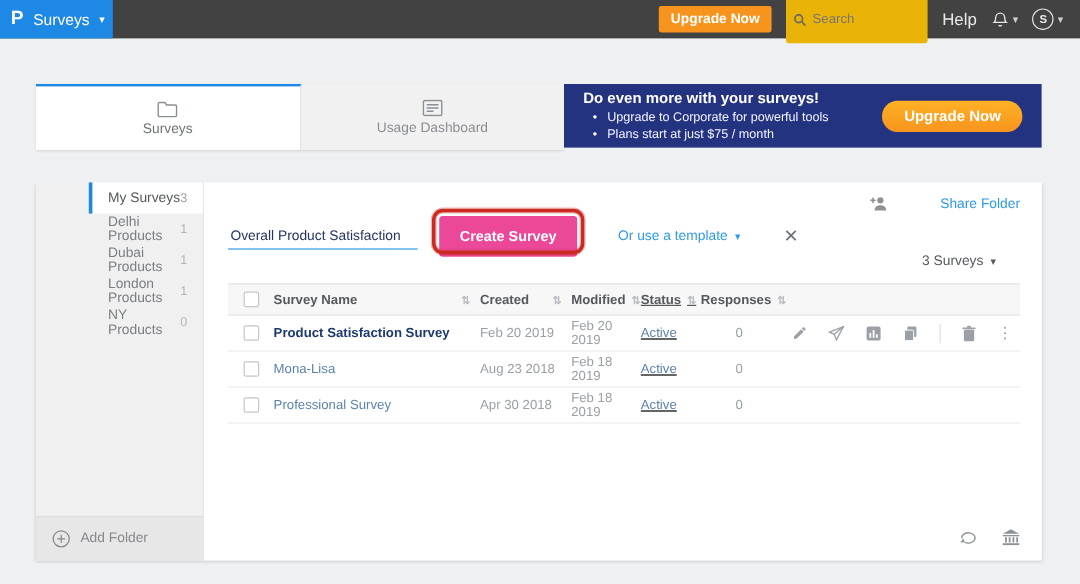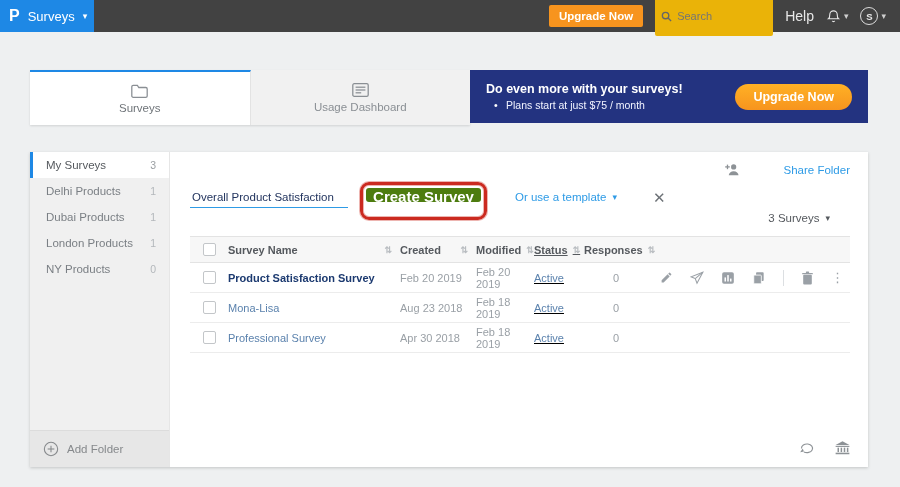--- a/index.html
+++ b/index.html
@@ -36,36 +36,36 @@
   .banner-list { list-style:none; }
   .banner-list li { font-size:10.5px; color:#f2f4ff; padding-left:20px; position:relative; line-height:14px; }
   .banner-list li::before { content:"•"; position:absolute; left:8px; color:#fff; }
   .btn-upgrade-banner { margin-left:auto; background:linear-gradient(#ffb125,#f7941e); color:#fff; font-weight:bold; font-size:12.5px; border:none; border-radius:14px; padding:6px 18px; cursor:pointer; }
 
   
   .card { position:absolute; left:30px; top:152px; width:838px; height:315px; background:#fff; box-shadow:0 1px 3px rgba(0,0,0,.18); display:flex; }
 
   
   .sidebar { width:140px; background:#f0f0f0; display:flex; flex-direction:column; border-right:1px solid #e6e6e6; }
-  .folder-item { height:26px; display:flex; align-items:center; padding:0 13px; font-size:11.5px; color:#7a7f84; cursor:pointer; border-left:3px solid transparent; }
+  .folder-item { height:26px; display:flex; align-items:center; padding:0 13px; font-size:11.5px; color:#7a7f84; cursor:pointer; border-left:3px solid transparent;margin-left:44px; }
   .folder-item.active { background:#fff; border-left-color:#1e88e5; color:#55595e; }
   .folder-count { margin-left:auto; font-size:10.5px; color:#b3b7bb; }
   .folder-item.active .folder-count { color:#9a9ea2; }
   .sidebar-spacer { flex:1; }
   .add-folder { height:37px; background:#e7e7e7; border-top:1px solid #dcdcdc; display:flex; align-items:center; gap:8px; padding:0 13px; font-size:11.5px; color:#86898c; cursor:pointer; }
 
   
   .main { flex:1; position:relative; background:#fff; }
   .share-folder { position:absolute; top:11px; right:18px; display:flex; align-items:center; gap:7px; cursor:pointer; }
   .share-folder span.sf-label { color:#2e9be6; font-size:11.5px;padding-left:36px; }
 
   .create-row { position:absolute; top:30px; left:20px; right:18px; height:30px; display:flex; align-items:center; }
   .create-input { width:158px; border:none; border-bottom:1px solid #2e9be6; outline:none; font-size:11.5px; color:#23355f; padding:4px 2px; font-family:"Liberation Sans",sans-serif; background:transparent; }
   .create-btn-wrap { position:relative; margin-left:18px; }
-  .btn-create { background:#4d7c0f; color:#fff; font-size:15px; font-weight:bold; border:none; border-radius:3px; width:115px; height:14px; cursor:pointer; }
+  .btn-create { background:#ec4899; color:#fff; font-size:12px; font-weight:bold; border:none; border-radius:3px; width:115px; height:34px; cursor:pointer; }
   .annotation-ring { position:absolute; left:-6px; top:-6px; width:127px; height:38px; border:3px solid #cb2a20; border-radius:9px; pointer-events:none; box-shadow:0 0 0 1px rgba(203,42,32,.35), inset 0 0 0 1px rgba(203,42,32,.35); }
   .template-link { margin-left:34px; display:flex; align-items:center; gap:6px; color:#2e9be6; font-size:11.5px; cursor:pointer; }
   .close-x { margin-left:36px; color:#6d7277; font-size:15px; cursor:pointer; line-height:1; }
 
   .count-row { position:absolute; top:60px; right:38px; display:flex; align-items:center; gap:6px; font-size:11.5px; color:#55595e; cursor:pointer; }
   .count-row .caret { color:#55595e; }
 
   
   .table { position:absolute; top:84px; left:20px; right:18px; }
   .thead { display:flex; align-items:center; height:27px; background:#f7f7f7; border-top:1px solid #e3e3e3; border-bottom:1px solid #e3e3e3; font-size:11px; font-weight:bold; color:#55595e; }
@@ -150,20 +150,21 @@
         </svg>
     </span>
     <span>Usage Dashboard</span>
   </div>
 </div>
 
 <div class="banner">
   <div class="banner-text">
     <div class="banner-title">Do even more with your surveys!</div>
     <ul class="banner-list">
+      <li>Upgrade to Corporate for powerful tools</li>
       <li>Plans start at just $75 / month</li>
     </ul>
   </div>
   <button class="btn-upgrade-banner">Upgrade Now</button>
 </div>
 
 <div class="card">
 
   <div class="sidebar">
     <div class="folder-item active">

